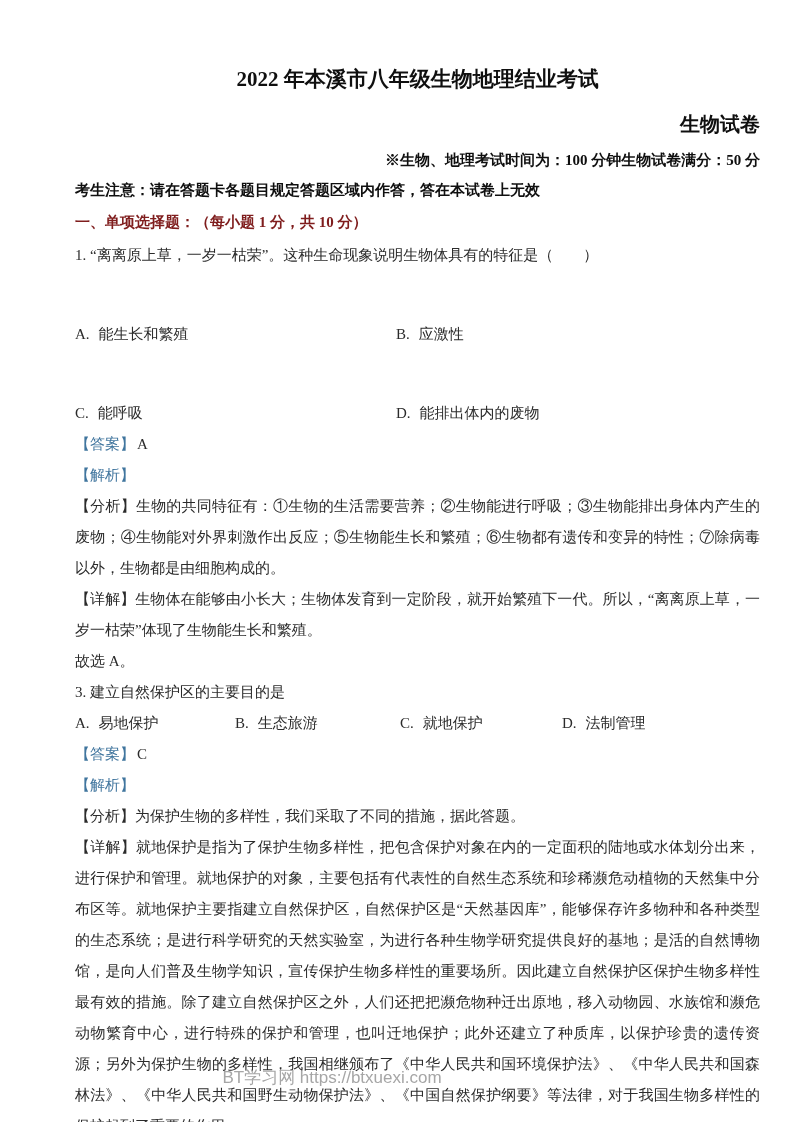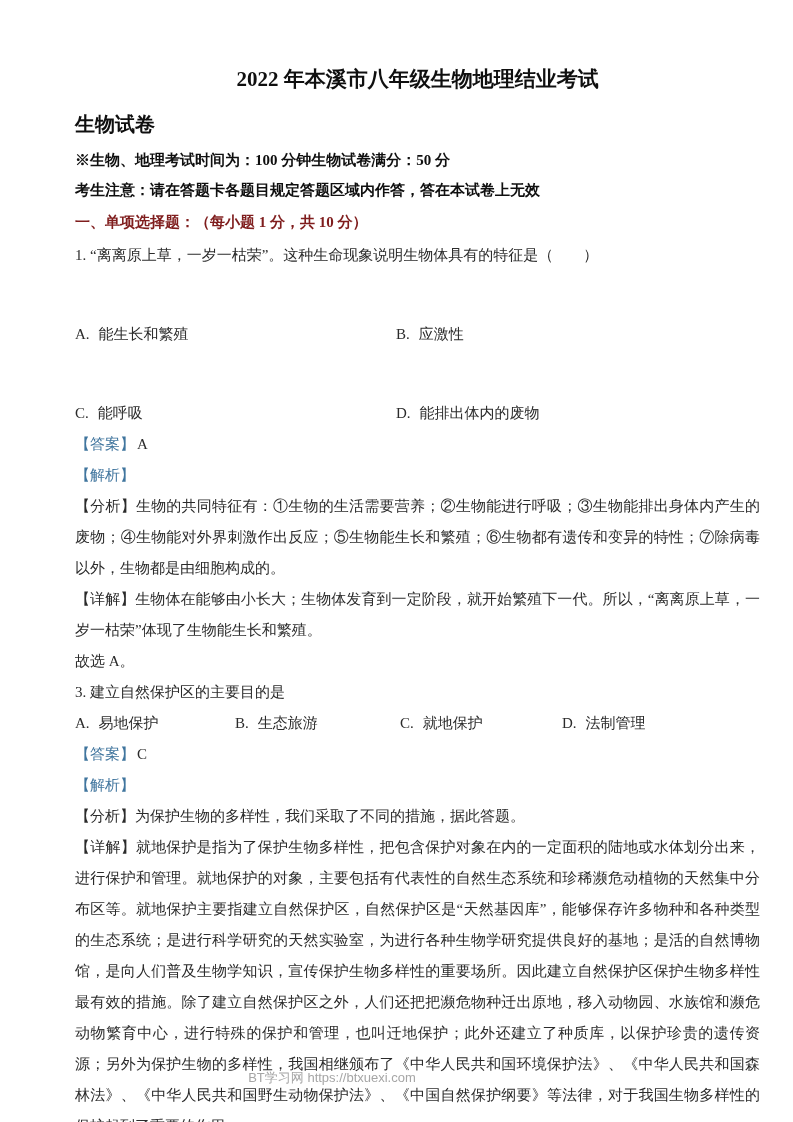--- a/index.html
+++ b/index.html
@@ -23,29 +23,29 @@
     line-height: 26px;
     font-weight: bold;
     text-align: center;
     color: #0f0f0f;
     margin: 0 0 19px 0;
   }
   .doc-subtitle {
     font-size: 20px;
     line-height: 26px;
     font-weight: bold;
-    text-align: left;
+    text-align: right;
     color: #0f0f0f;
     margin: 0 0 13px 0;
   }
   .exam-note {
     font-size: 15px;
     line-height: 20px;
     font-weight: bold;
-    text-align: left;
+    text-align: right;
     color: #0f0f0f;
     margin: 0 0 10px 0;
   }
   .notice {
     font-size: 15px;
     line-height: 20px;
     font-weight: bold;
     color: #0f0f0f;
     margin: 0 0 12px 0;
   }
@@ -87,21 +87,21 @@
     margin-left: 2px;
     color: #2b2b2b;
   }
   .footer-watermark {
     position: absolute;
     top: 1067px;
     left: 0;
     width: 664px;
     text-align: center;
     font-family: "Liberation Sans", "DejaVu Sans", sans-serif;
-    font-size: 13px;
+    font-size: 17px;
     line-height: 22px;
     color: #a6a6a6;
   }
 </style>
 </head>
 <body>
 
 <div class="page">
 
   <h1 class="doc-title">2022 年本溪市八年级生物地理结业考试</h1>

